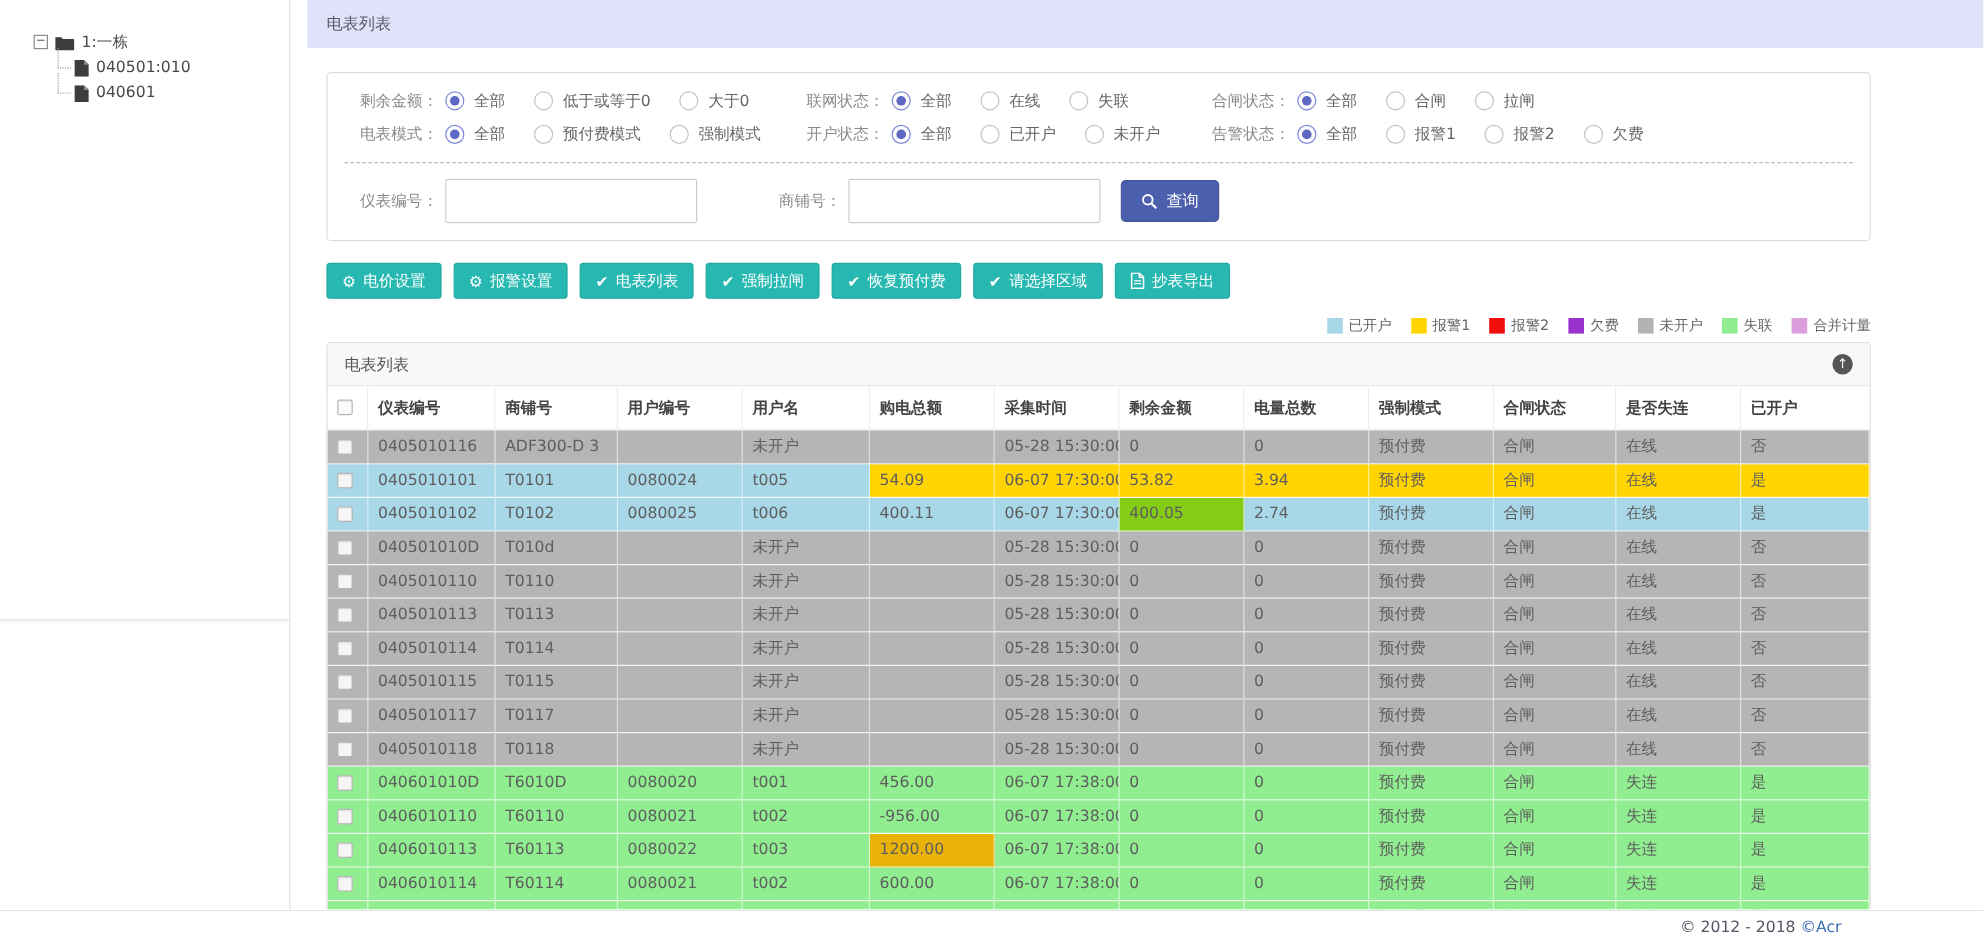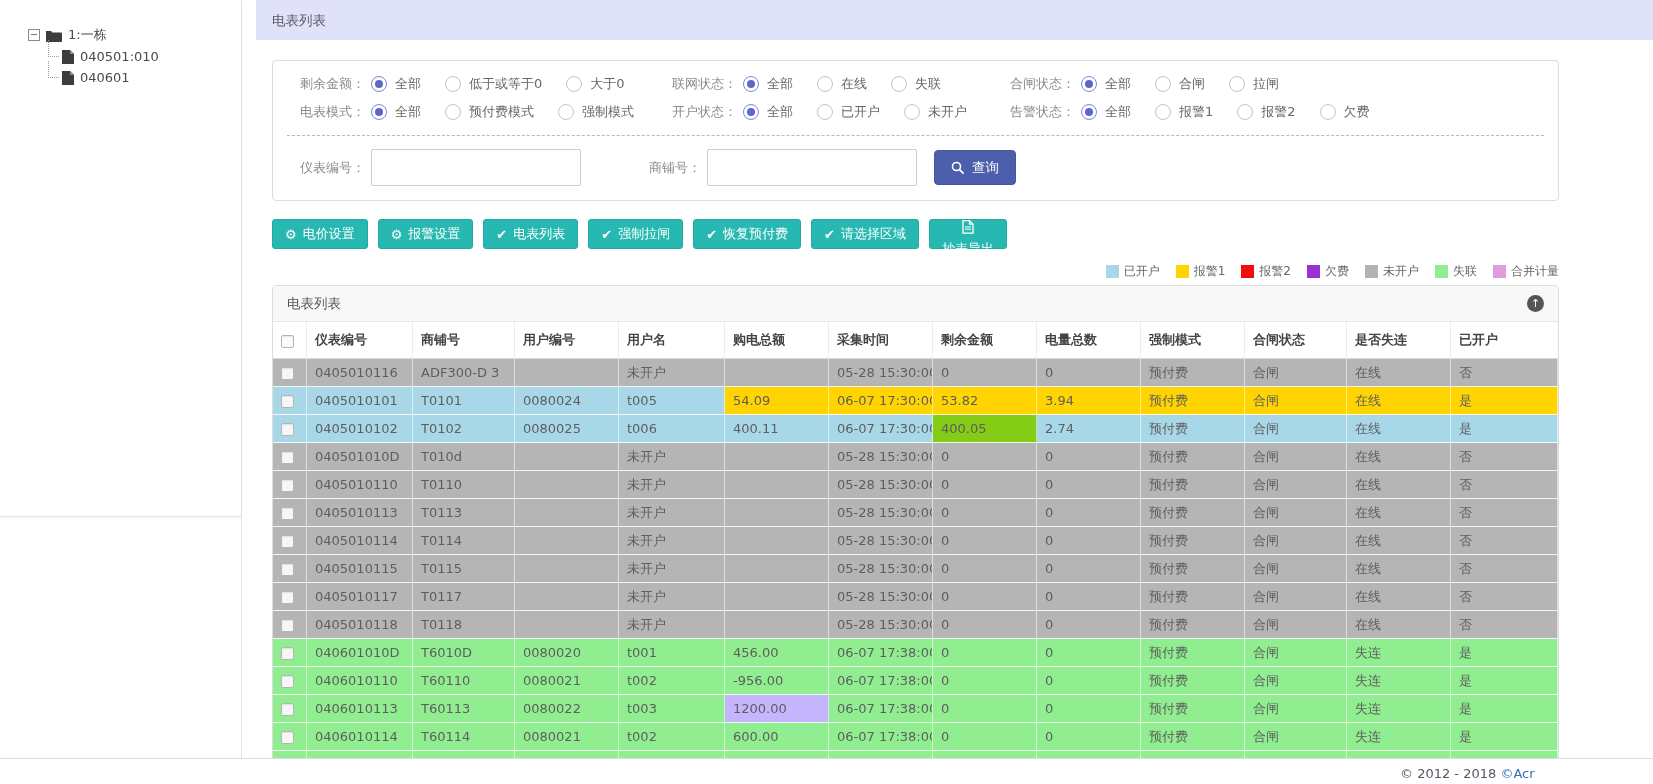--- a/index.html
+++ b/index.html
@@ -270,21 +270,21 @@
               <span class="uicon">✔</span>
             </span>
             <span>恢复预付费</span>
           </button>
           <button class="tbtn" style="background: rgb(39, 185, 177);">
             <span style="display: inline-flex;">
               <span class="uicon">✔</span>
             </span>
             <span>请选择区域</span>
           </button>
-          <button class="tbtn" style="background: rgb(39, 185, 177); flex-direction: column;">
+          <button class="tbtn" style="background: rgb(39, 185, 177);">
             <span style="display: inline-flex;">
               <svg width="12" height="14" viewBox="0 0 12 14">
                 <path d="M1 .7 h6.5 l3.5 3.5 v9 h-10 z" fill="none" stroke="#fff" stroke-width="1.3"></path>
                 <path d="M7.5 .7 v3.5 h3.5" fill="none" stroke="#fff" stroke-width="1.3"></path>
                 <path d="M3 7 h6 M3 9.3 h6" stroke="#fff" stroke-width="1.1"></path>
               </svg>
             </span>
             <span>抄表导出</span>
           </button>
         </div>
@@ -538,21 +538,21 @@
                 <td style="background: rgb(144, 238, 144);">合闸</td>
                 <td style="background: rgb(144, 238, 144);">失连</td>
                 <td style="background: rgb(144, 238, 144);">是</td>
               </tr>
               <tr>
                 <td style="background: rgb(144, 238, 144);"><span class="cb"></span></td>
                 <td style="background: rgb(144, 238, 144);">0406010113</td>
                 <td style="background: rgb(144, 238, 144);">T60113</td>
                 <td style="background: rgb(144, 238, 144);">0080022</td>
                 <td style="background: rgb(144, 238, 144);">t003</td>
-                <td style="background: #c4b5fd; margin-top: 36px;">1200.00</td>
+                <td style="background: #eab308; margin-top: 36px;">1200.00</td>
                 <td style="background: rgb(144, 238, 144);">06-07 17:38:00</td>
                 <td style="background: rgb(144, 238, 144);">0</td>
                 <td style="background: rgb(144, 238, 144);">0</td>
                 <td style="background: rgb(144, 238, 144);">预付费</td>
                 <td style="background: rgb(144, 238, 144);">合闸</td>
                 <td style="background: rgb(144, 238, 144);">失连</td>
                 <td style="background: rgb(144, 238, 144);">是</td>
               </tr>
               <tr>
                 <td style="background: rgb(144, 238, 144);"><span class="cb"></span></td>

